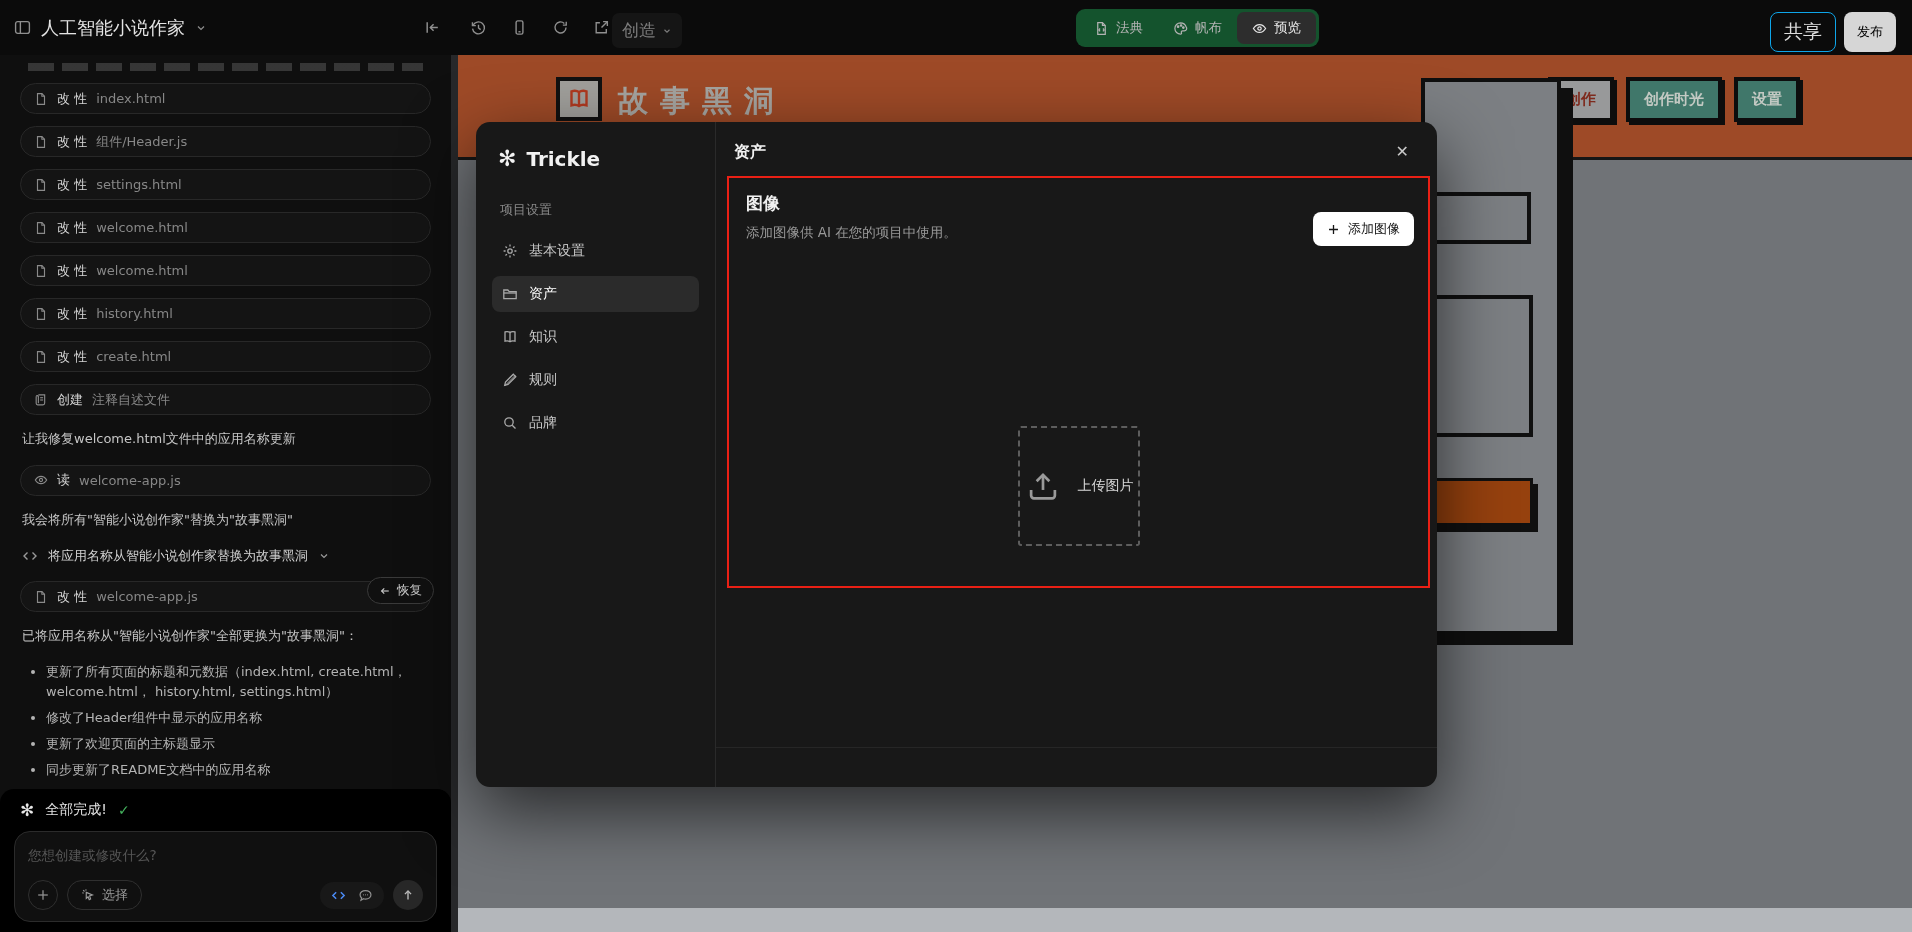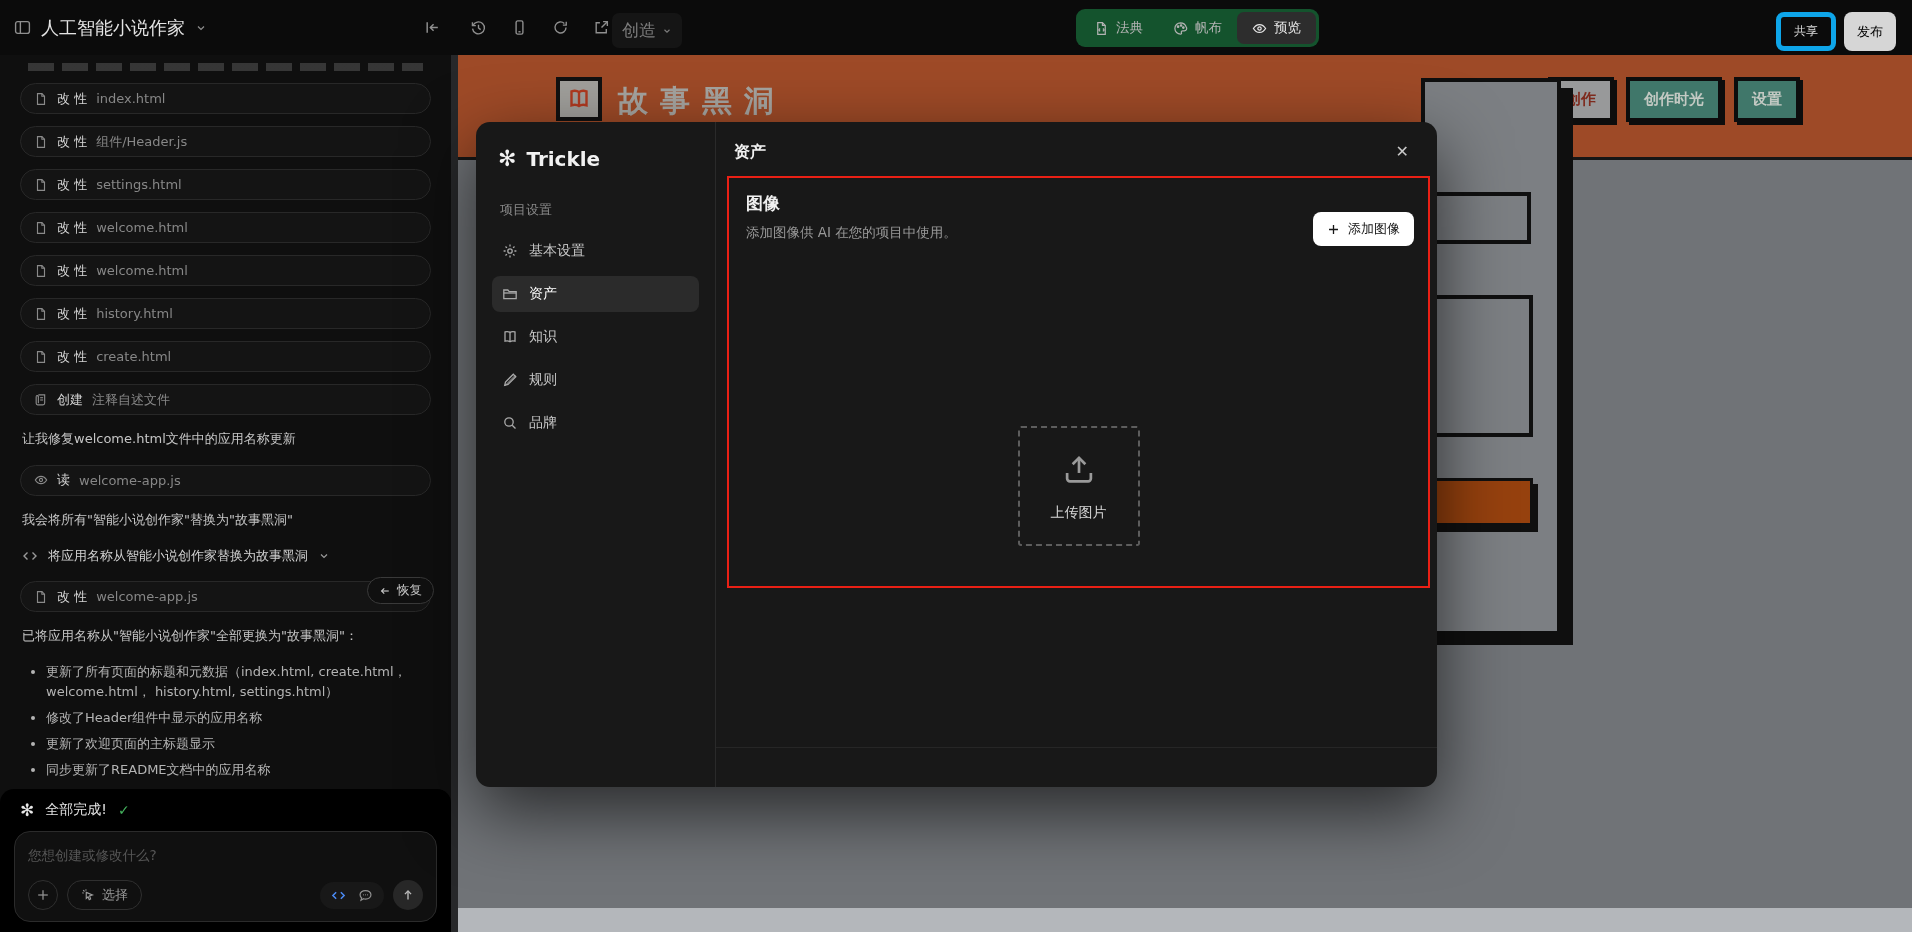--- a/index.html
+++ b/index.html
@@ -13,21 +13,21 @@
   .tb-left { position:absolute; left:14px; top:0; height:55px; display:flex; align-items:center; gap:10px; }
   .tb-title { color:#e4e4e4; font-size:18px; }
   .icon-btn { color:#8f8f8f; display:flex; align-items:center; justify-content:center; cursor:pointer; }
   .tb-collapse { position:absolute; left:424px; top:19px; }
   .tb-icons { position:absolute; left:470px; top:0; height:55px; display:flex; align-items:center; gap:24px; }
   .tb-create { position:absolute; left:612px; top:13px; display:flex; align-items:center; gap:6px; background:#151515; border-radius:7px; padding:6px 10px; color:#7d7d7d; font-size:17px; cursor:pointer; }
   .seg { position:absolute; left:1076px; top:9px; display:flex; background:#14532d; border-radius:9px; padding:3px; }
   .seg-item { display:flex; align-items:center; gap:7px; padding:7px 15px; border-radius:7px; color:#b3b3b3; font-size:13.5px; cursor:pointer; }
   .seg-item.active { background:#2d2d2d; color:#e6e6e6; }
   .tb-right { position:absolute; right:16px; top:12px; display:flex; gap:8px; }
-  .btn-share { border:5px solid #0ea5e9; border-radius:8px; padding:6px 13px; color:#dcdcdc; font-size:12px; background:transparent; cursor:pointer; }
+  .btn-share { border:1px solid #0ea5e9; border-radius:8px; padding:6px 13px; color:#dcdcdc; font-size:19px; background:transparent; cursor:pointer; }
   .btn-publish { background:#d6d6d6; border:none; border-radius:8px; padding:6px 13px; color:#000000; font-size:13px; cursor:pointer; }
 
   
   .sidebar { position:absolute; left:0; top:55px; width:451px; bottom:0; background:#0f0f0f; z-index:30; overflow:hidden; }
   .chat-scroll { padding:6px 20px 0 20px; font-size:13px; }
   .cutline { height:8px; margin:2px 8px 12px 8px; opacity:.28;
     background:repeating-linear-gradient(90deg,#9a9a9a 0 26px, transparent 26px 34px); }
   .pill { position:relative; display:flex; align-items:center; gap:9px; height:31px; border:1px solid #282828; border-radius:16px; background:#141414; padding:0 13px; margin-bottom:12px; cursor:pointer; }
   .pill .act { color:#d6d6d6; }
   .pill .tgt { color:#878787; }
@@ -79,21 +79,21 @@
   .mnav-item { display:flex; align-items:center; gap:11px; padding:9px 10px; border-radius:8px; color:#c7c7c7; font-size:14px; margin-bottom:7px; cursor:pointer; }
   .mnav-item .micon { color:#a9a9a9; }
   .mnav-item.active { background:#2b2b2b; color:#ffffff; }
   .mcontent { position:relative; flex:1; }
   .mtitle { position:absolute; left:18px; top:20px; color:#f1f1f1; font-size:16px; font-weight:bold; }
   .mclose { position:absolute; right:28px; top:20px; color:#c9c9c9; cursor:pointer; }
   .red-rect { position:absolute; left:11px; right:7px; top:54px; height:412px; border:2px solid #ea2015; }
   .img-heading { position:absolute; left:17px; top:14px; color:#f0f0f0; font-size:17px; font-weight:bold; }
   .img-sub { position:absolute; left:17px; top:46px; color:#999999; font-size:13.5px; }
   .add-img-btn { position:absolute; right:14px; top:34px; display:flex; align-items:center; gap:8px; background:#ffffff; color:#161616; border:none; border-radius:8px; padding:8px 14px; font-size:13px; cursor:pointer; font-family:inherit; }
-  .upload-box { position:absolute; left:50%; transform:translateX(-50%); top:248px; width:122px; height:120px; border:2px dashed #5d5d5d; border-radius:3px; display:flex; flex-direction:column; align-items:center; justify-content:center; gap:16px; cursor:pointer; }
+  .upload-box { position:absolute; left:50%; transform:translateX(-50%); top:248px; width:122px; height:120px; border:2px dashed #5d5d5d; border-radius:3px; display:flex; flex-direction:row; align-items:center; justify-content:center; gap:16px; cursor:pointer; }
   .upload-label { color:#d8d8d8; font-size:14px; }
   .mfooter { position:absolute; left:0; right:0; bottom:0; height:40px; border-top:1px solid #262626; }
 </style>
 </head>
 <body>
 
 <div class="app">
 
   <div class="topbar">
     <div class="tb-left">

